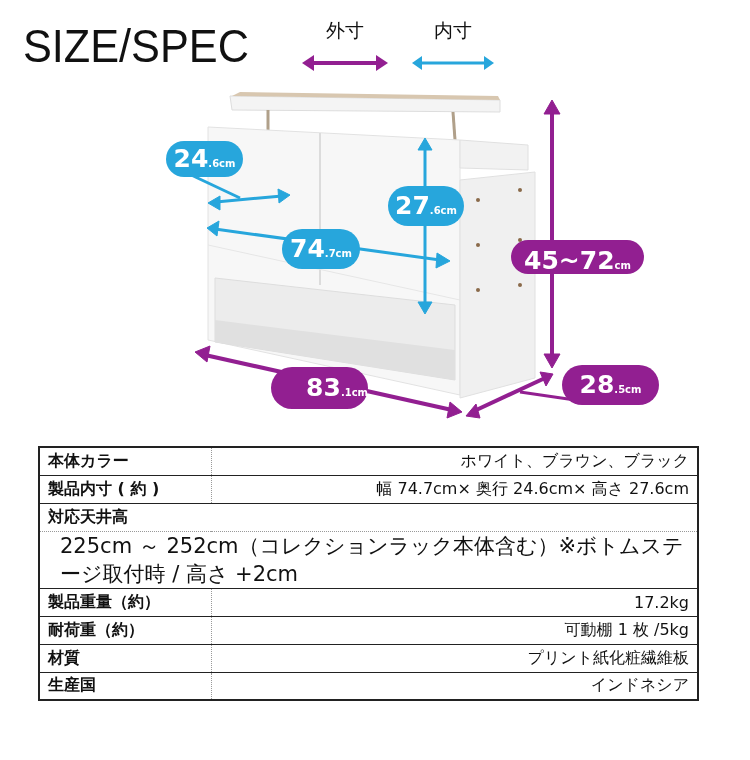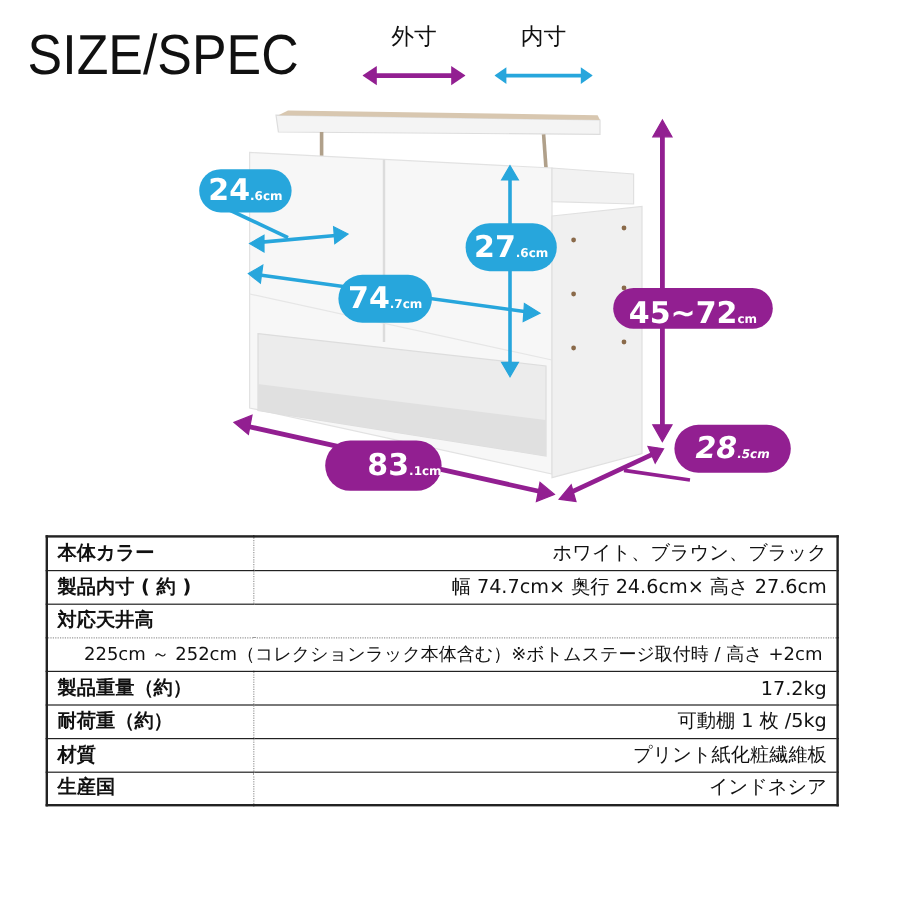--- a/index.html
+++ b/index.html
@@ -12,21 +12,21 @@
   .badge { position: absolute; color: #fff; font-weight: bold; border-radius: 22px; text-align: center; white-space: nowrap; font-family: "DejaVu Sans", sans-serif; }
   .badge .big { font-size: 25px; }
   .badge .small { font-size: 10px; }
   .badge.blue { background: #27a6dc; }
   .badge.purple { background: #921f91; }
   table.spec { position: absolute; left: 38px; top: 446px; width: 661px; border-collapse: collapse; border: 2px solid #222; }
   table.spec td { border-bottom: 1.5px solid #222; height: 28px; font-size: 16px; padding: 0 8px; vertical-align: middle; }
   table.spec td.k { font-weight: bold; width: 172px; border-right: 1px dotted #999; }
   table.spec td.v { padding-left: 16px; text-align: right; }
   table.spec tr.sub td.k { border-bottom: 1px dotted #999; }
-  table.spec td.note { font-size: 15px; padding-left: 30px; }
+  table.spec td.note { font-size: 21px; padding-left: 20px; }
   table.spec td.k2 { font-weight: bold; border-left: 1.5px solid #222; border-right: 1px dotted #999; width: 140px; }
 </style>
 </head>
 <body>
 
 <div class="title">SIZE/SPEC</div>
 
 <div class="legend" style="left:302px; width:86px;">
   <div class="lbl">外寸</div>
   <svg width="86" height="18" viewBox="0 0 86 18">
@@ -103,21 +103,21 @@
 </div>
 <div class="badge blue" style="left:282px; top:229px; width:78px; height:40px; line-height:40px;">
   <span class="big">74</span><span class="small">.7cm</span>
 </div>
 <div class="badge purple" style="left:511px; top:220px; width:133px; height:34px; line-height:42px;margin-top:20px;">
   <span class="big">45~72</span><span class="small">cm</span>
 </div>
 <div class="badge purple" style="left:271px; top:367px; width:97px; height:42px; line-height:42px;text-align:right;">
   <span class="big">83</span><span class="small">.1cm</span>
 </div>
-<div class="badge purple" style="left:562px; top:354px; width:97px; height:40px; line-height:40px;font-style:italic;">
+<div class="badge purple" style="left:562px; top:365px; width:97px; height:40px; line-height:40px;">
   <span class="big">28</span><span class="small">.5cm</span>
 </div>
 
 <table class="spec">
   <tbody>
       <tr>
     <td class="k">本体カラー</td>
     <td class="v" colspan="3">ホワイト、ブラウン、ブラック</td>
   </tr>
   <tr>

